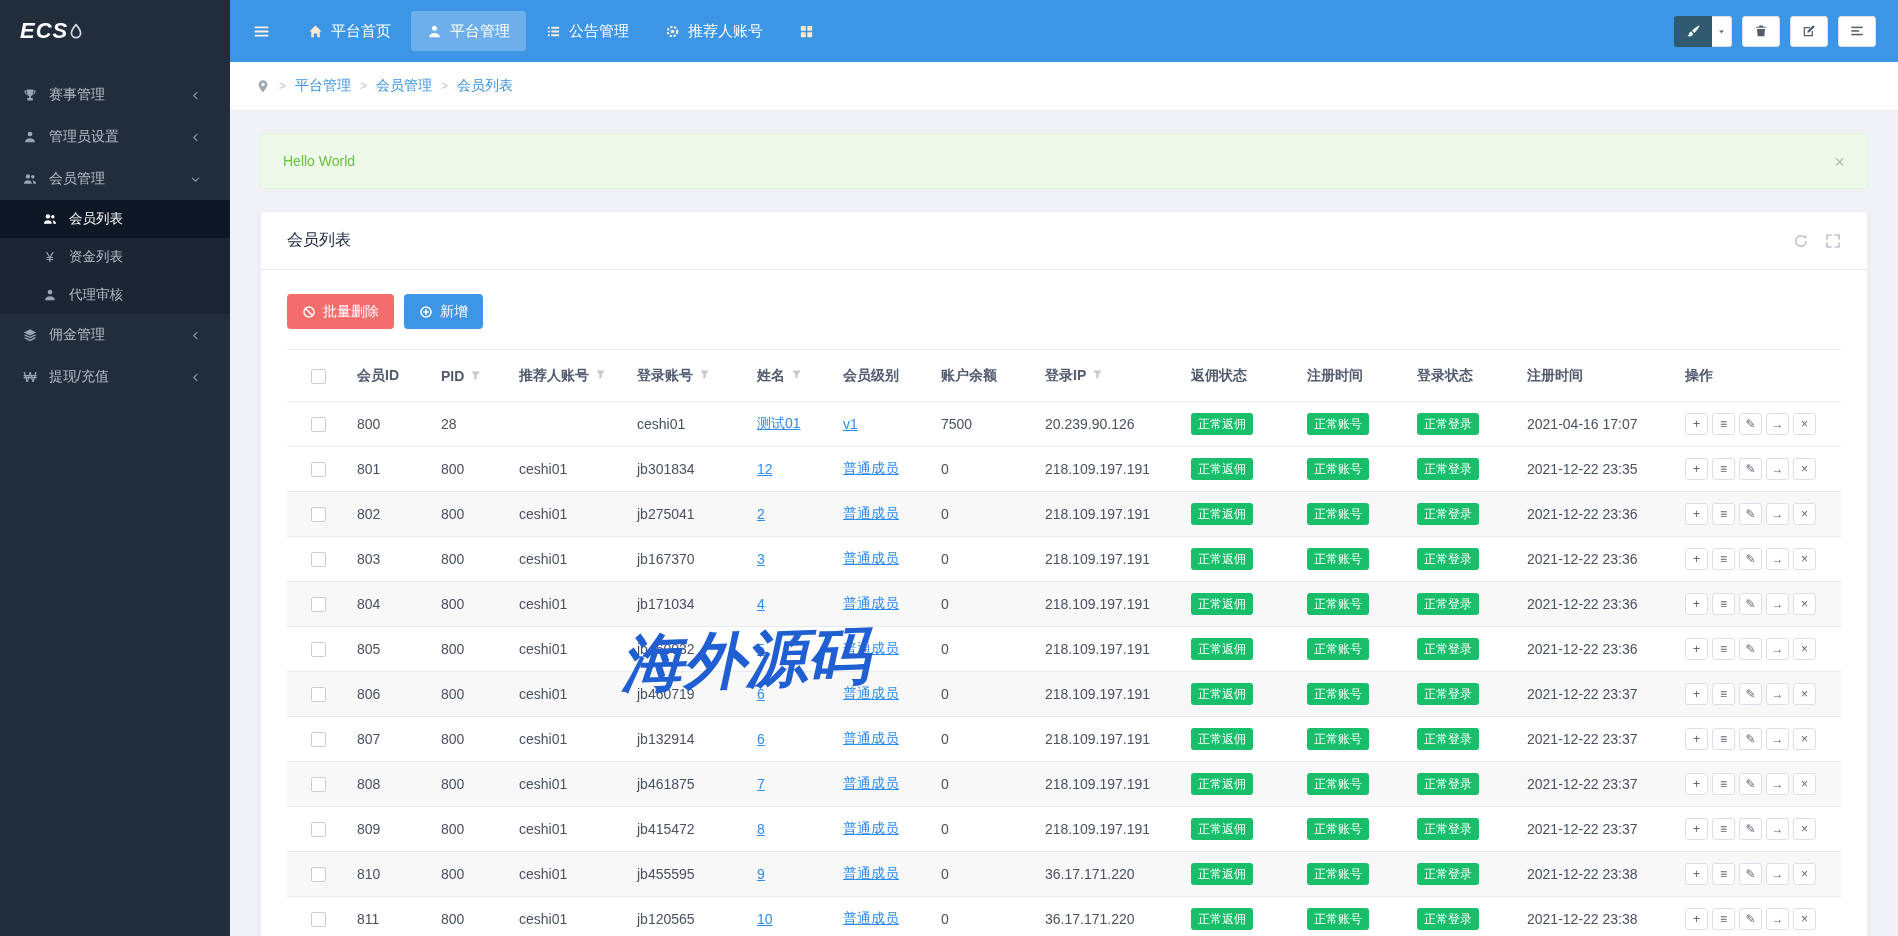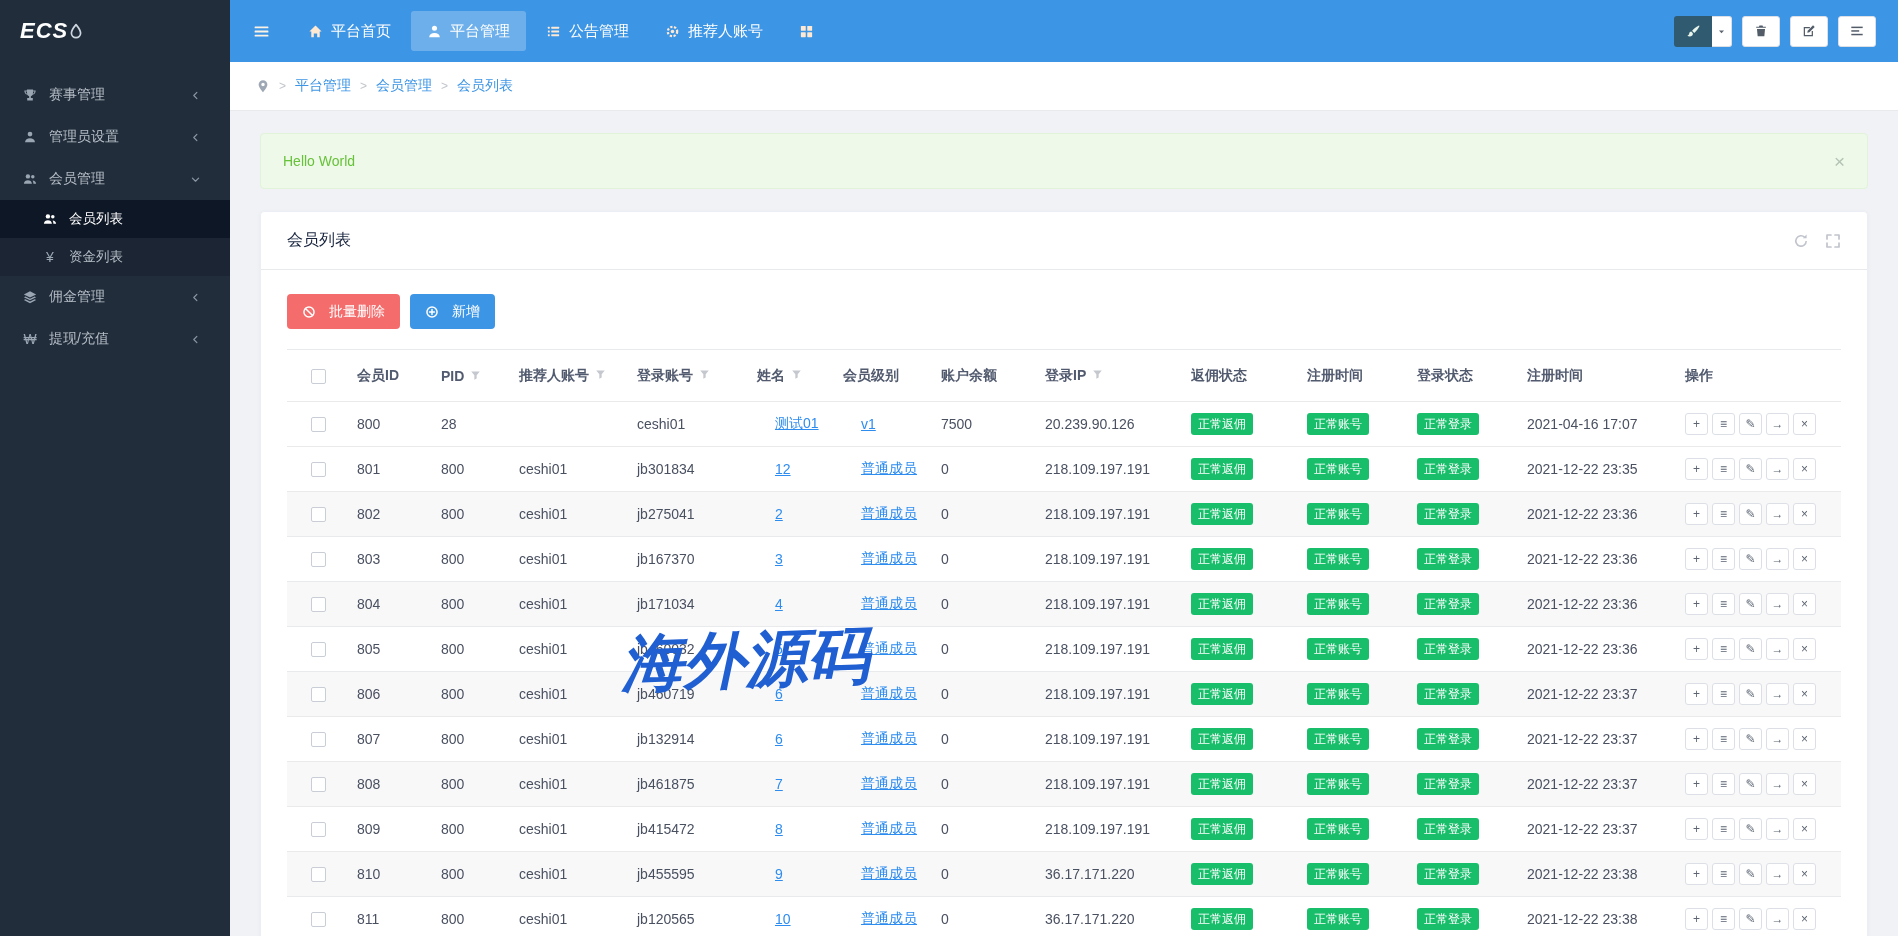--- a/index.html
+++ b/index.html
@@ -49,34 +49,34 @@
   .alert-close { margin-left:auto; color:#b3c3b4; font-size:19px; cursor:pointer; line-height:1; }
 
   .card { background:#ffffff; border:1px solid #ebeef5; border-radius:4px; box-shadow:0 1px 4px rgba(0,0,0,.04); }
   .card-header { height:58px; display:flex; align-items:center; padding:0 26px; border-bottom:1px solid #e8eaec; }
   .card-title { font-size:16px; color:#17233d; }
   .card-tools { margin-left:auto; display:flex; gap:16px; color:#c0c4cc; font-size:16px; }
   .card-tools .icon { cursor:pointer; }
   .card-body { padding:24px 26px; position:relative; }
 
   .btn-row { display:flex; gap:10px; margin-bottom:20px; }
-  .btn { height:35px; padding:15px 15px; border:none; border-radius:4px; color:#ffffff; font-size:14px; font-family:inherit; display:inline-flex; align-items:center; gap:13px; cursor:pointer; }
+  .btn { height:35px; padding:15px 15px; border:none; border-radius:4px; color:#ffffff; font-size:14px; font-family:inherit; display:inline-flex; align-items:center; gap:7px; cursor:pointer; }
   .btn .icon { font-size:14px; }
   .btn-danger { background:#f56c6c; }
   .btn-primary { background:#3d95e5; }
 
   table { width:100%; border-collapse:collapse; table-layout:fixed; }
   thead th { height:52px; padding:0 8px; text-align:left; font-size:14px; font-weight:bold; color:#515a6e; border-top:1px solid #e8eaec; border-bottom:1px solid #e8eaec; background:#fff; white-space:nowrap; }
   thead th .funnel { margin-left:6px; color:#c5c8ce; font-size:11px; cursor:pointer; display:inline-flex; }
   tbody td { height:45px; padding:0 8px; border-bottom:1px solid #e8eaec; color:#495060; font-size:14px; white-space:nowrap; overflow:hidden; }
   tbody tr:nth-child(2n+3) { background:#f8f8f9; }
   .cb-cell { text-align:center; }
   .cb { display:inline-block; width:15px; height:15px; border:1px solid #c9ced6; border-radius:2px; background:#ffffff; vertical-align:middle; cursor:pointer; }
 
-  .link { color:#2d8cf0; text-decoration:underline; cursor:pointer;margin-left:18px; }
+  .link { color:#2d8cf0; text-decoration:underline; cursor:pointer; }
   .badge { display:inline-block; background:#19be6b; color:#ffffff; font-size:12px; line-height:1; padding:5px 7px; border-radius:3px; }
 
   .act-btn { display:inline-flex; align-items:center; justify-content:center; width:23px; height:22px; border:1px solid #dcdfe6; border-radius:3px; background:#fff; color:#5b6573; font-size:12px; margin-right:4px; cursor:pointer; }
 
   .watermark { position:absolute; left:360px; top:348px; font-family:"DejaVu Serif", serif; font-style:italic; font-weight:bold; font-size:62px; color:#1f5fd2; white-space:nowrap; transform:rotate(-2deg); pointer-events:none; z-index:5; }
 
   .icon { display:inline-flex; align-items:center; justify-content:center; }
   .icon svg { width:1em; height:1em; display:block; }
   .tg { font-style:normal; line-height:1; }
 </style>
@@ -148,20 +148,29 @@
                 <path d="M11 9.6c2.2.2 3.9 1.4 4 3.9h-3.1c0-1.6-.3-2.9-.9-3.9z"></path>
               </svg>
             </span>
             <span>会员列表</span>
           </div>
           <div class="menu-item">
             <span class="icon">
               <span class="tg">¥</span>
             </span>
             <span>资金列表</span>
+          </div>
+          <div class="menu-item">
+            <span class="icon">
+              <svg viewBox="0 0 16 16" fill="currentColor">
+                <circle cx="8" cy="4.6" r="2.7"></circle>
+                <path d="M2.3 14c.3-3 2.6-4.5 5.7-4.5s5.4 1.5 5.7 4.5z"></path>
+              </svg>
+            </span>
+            <span>代理审核</span>
           </div>
         </div>
         <div class="menu-item">
           <span class="icon">
             <svg viewBox="0 0 16 16" fill="currentColor">
               <path d="M8 1.5 15 5 8 8.5 1 5z"></path>
               <path d="M2.8 7.4 8 10l5.2-2.6L15 8.3 8 11.8 1 8.3z"></path>
               <path d="M2.8 10.6 8 13.2l5.2-2.6 1.8.9L8 15 1 11.5z"></path>
             </svg>
           </span>

